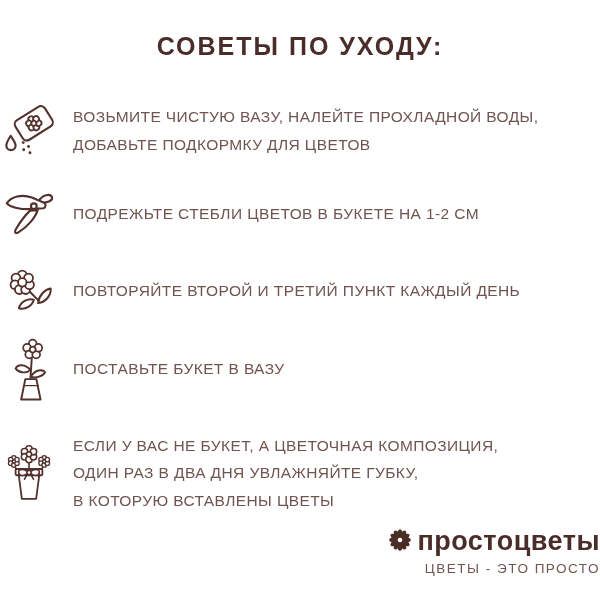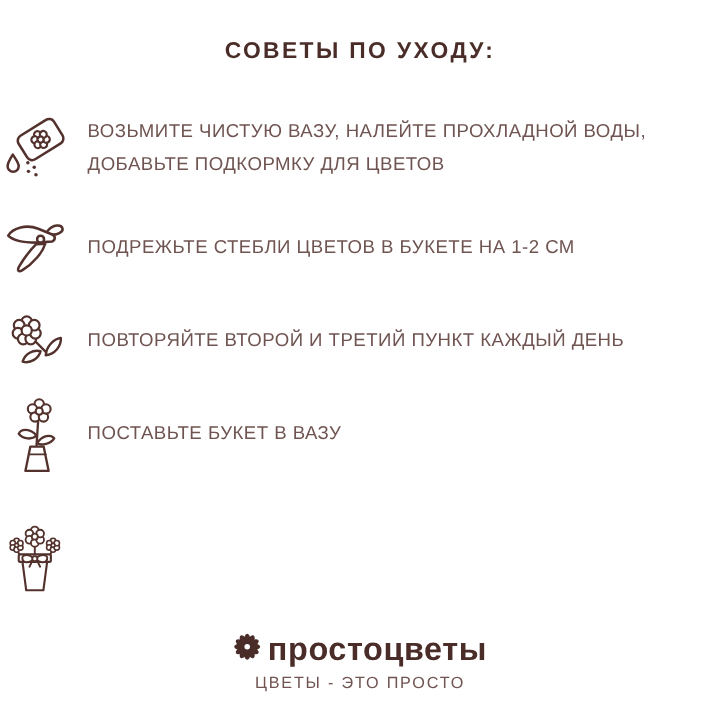--- a/index.html
+++ b/index.html
@@ -7,21 +7,21 @@
   .page {
     width: 600px; height: 600px;
     background: #ffffff;
     font-family: "Liberation Sans", sans-serif;
     overflow: hidden;
     position: relative;
   }
   .title {
     padding-top: 32px;
     text-align: center;
-    font-size: 19px;
+    font-size: 25px;
     font-weight: 700;
     letter-spacing: 2px;
     color: #4a2d28;
   }
   .items { padding-right: 14px; }
   .item {
     display: flex;
     align-items: center;
     gap: 15px;
   }
@@ -43,21 +43,21 @@
     letter-spacing: 0.4px;
     color: #6f5451;
     white-space: pre-line;
   }
   .footer {
     position: absolute;
     left: 0; right: 0;
     bottom: 24px;
     display: flex;
     flex-direction: column;
-    align-items: center;
+    align-items: flex-end;
   }
   .brand-row {
     display: flex;
     align-items: center;
     gap: 5px;
   }
   .brand-name {
     font-size: 27px;
     font-weight: 700;
     letter-spacing: 0.5px;
@@ -202,20 +202,23 @@
             <path d="M16.5 35.5 L39.5 35.5 L36 62 L20 62 Z" fill="#ffffff"></path>
             <g stroke-width="1.8">
               <path d="M25.5 35 L23 40 M30.5 35 L33 40"></path>
               <path d="M26.5 31.5 C 20.5 27.5, 15.5 29, 16.5 33 C 17.5 37, 22.5 36.5, 26.5 33.5 Z" fill="#ffffff"></path>
               <path d="M29.5 31.5 C 35.5 27.5, 40.5 29, 39.5 33 C 38.5 37, 33.5 36.5, 29.5 33.5 Z" fill="#ffffff"></path>
               <circle cx="28" cy="32.5" r="2.4" fill="#ffffff"></circle>
             </g>
           </g>
         </svg>
       </div>
+      <div class="item-text">ЕСЛИ У ВАС НЕ БУКЕТ, А ЦВЕТОЧНАЯ КОМПОЗИЦИЯ,
+ОДИН РАЗ В ДВА ДНЯ УВЛАЖНЯЙТЕ ГУБКУ,
+В КОТОРУЮ ВСТАВЛЕНЫ ЦВЕТЫ</div>
     </div>
 
   </div>
 
   <div class="footer">
     <div class="brand-row">
       <span>
         <svg width="24" height="24" viewBox="0 0 24 24">
           <g fill="#4a2d28">
             <ellipse cx="12" cy="6.4" rx="2.7" ry="5.2"></ellipse>

